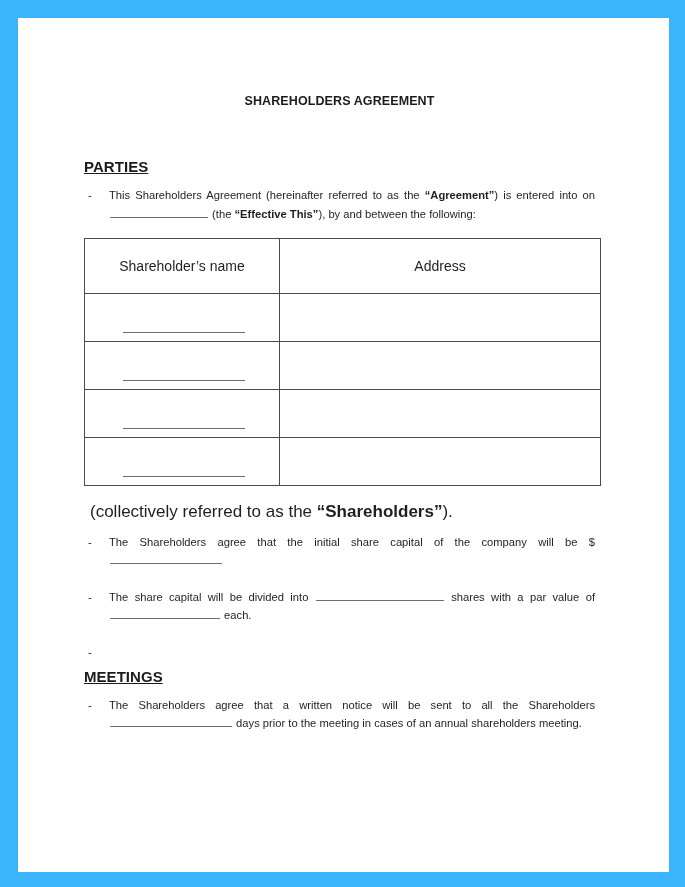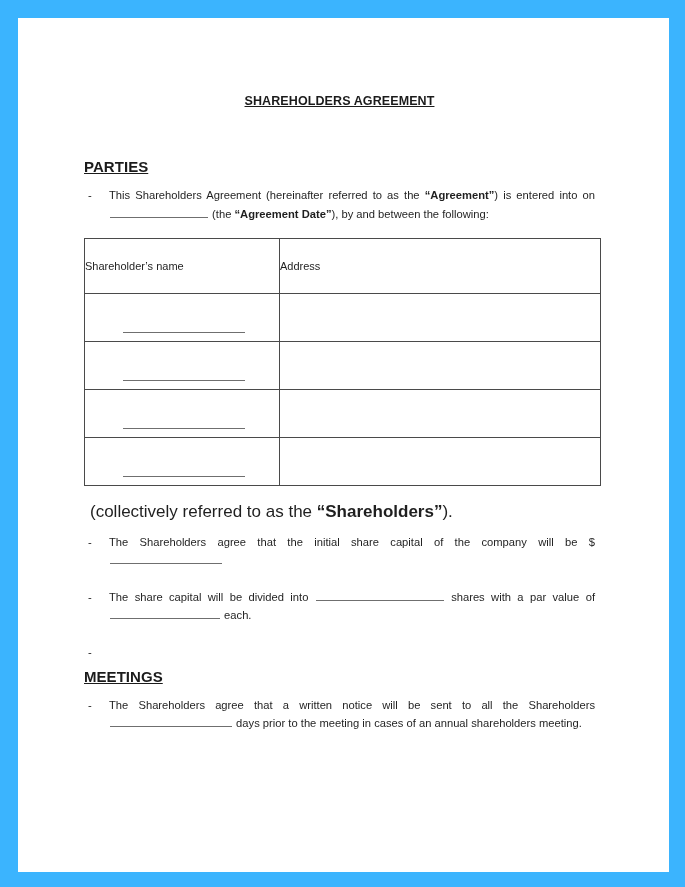--- a/index.html
+++ b/index.html
@@ -29,21 +29,20 @@
     position: absolute;
     left: 66px;   
     top: 0;
     width: 511px; 
   }
   .doc-title {
     text-align: center;
     font-size: 12.5px;
     font-weight: bold;
     color: #1b1b1b;
-    text-decoration: underline;
     letter-spacing: 0.1px;
     margin-top: 76px;
     margin-bottom: 0;
   }
   .section-heading {
     font-size: 15px;
     font-weight: bold;
     color: #1b1b1b;
     text-decoration: underline;
     letter-spacing: 0.05px;
@@ -103,24 +102,24 @@
   .parties-table th,
   .parties-table td {
     border: 1.2px solid #4a4a4a;
     padding: 0;
     vertical-align: top;
   }
   .parties-table col.c-name { width: 195px; }
   .parties-table col.c-addr { width: 321px; }
   .parties-table thead th {
     height: 54px;
-    font-size: 11px;
+    font-size: 14px;
     font-weight: normal;
     color: #1f1f1f;
-    text-align: left;
+    text-align: center;
     vertical-align: middle;
   }
   .parties-table tbody td {
     height: 47px;
     position: relative;
   }
   .cell-blank {
     position: absolute;
     left: 38px;
     bottom: 8px;
@@ -137,21 +136,21 @@
 
 <div class="screen">
   <div class="page">
     <div class="doc-body">
 
       <div class="doc-title">SHAREHOLDERS AGREEMENT</div>
 
       <div class="section-heading h-parties">PARTIES</div>
 
       <div class="bullet">
-        <span class="dash">-</span><span>This Shareholders Agreement (hereinafter referred to as the </span><b>“Agreement”</b><span>) is entered into on </span><span class="blank w-date"></span> <span>(the </span><b>“Agreement Date”</b><span>), by and between the following:</span>
+        <span class="dash">-</span><span>This Shareholders Agreement (hereinafter referred to as the </span><b>“Agreement”</b><span>) is entered into on </span><span class="blank w-date"></span> <span>(the </span><b>“Effective This”</b><span>), by and between the following:</span>
       </div>
 
       <table class="parties-table">
         <colgroup>
           <col class="c-name">
             <col class="c-addr">
         </colgroup>
         <thead>
           <tr>
             <th>Shareholder’s name</th>

